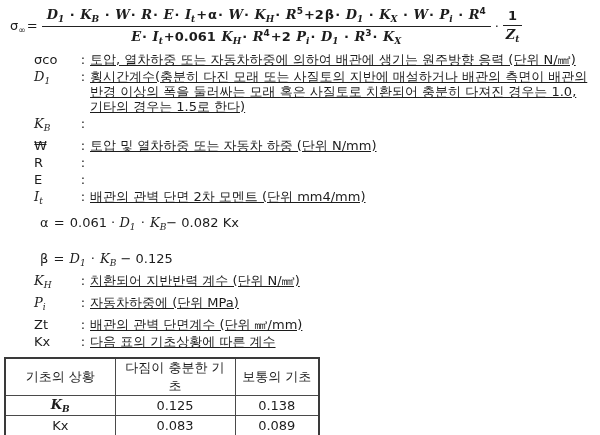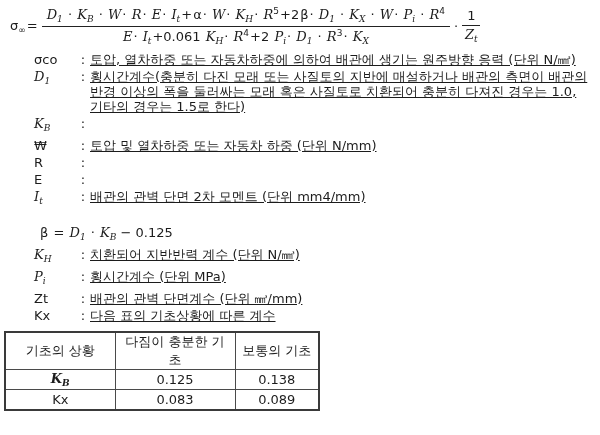--- a/index.html
+++ b/index.html
@@ -11,21 +11,21 @@
   
   .v  { font-family:"DejaVu Serif", serif; font-style:italic; }
   .vs { font-family:"DejaVu Serif", serif; font-style:italic; font-size:9px; vertical-align:-3px; }
   .ss { font-size:9px; vertical-align:-3px; }
   .sp { font-size:9px; vertical-align:5px; }
   .g  { font-family:"DejaVu Sans", sans-serif; font-style:normal; }
   .op { padding:0 1px; }
   .b  { font-weight:bold; }
 
   .formula { display:flex; align-items:center; margin:2px 0 6px 6px; white-space:nowrap; }
-  .frac { display:inline-flex; flex-direction:column; align-items:stretch; text-align:center; margin:0 3px; }
+  .frac { display:inline-flex; flex-direction:column; align-items:stretch; text-align:center; margin:0 3px;font-weight:bold; }
   .frac .num { display:block; border-bottom:1.5px solid #222; padding:0 5px 2px 5px; }
   .frac .den { display:block; padding-top:1px; }
 
   .def-list { margin-top:2px; }
   .def-row { display:flex; align-items:flex-start; line-height:15px; margin-bottom:2px; }
   .def-row .sym { flex:0 0 42px; margin-left:30px; white-space:nowrap; }
   .def-row .colon { flex:0 0 14px; text-align:center; }
   .def-row .desc { flex:1 1 auto; padding-right:4px;text-decoration:underline; }
 
   .eq-row { margin:6px 0 2px 36px; line-height:16px; white-space:nowrap; }
@@ -96,33 +96,34 @@
       <span class="sym"><span>E</span></span>
       <span class="colon">:</span>
     </div>
 
     <div class="def-row">
       <span class="sym"><span class="v">I</span><span class="vs">t</span></span>
       <span class="colon">:</span>
       <span class="desc">배관의 관벽 단면 2차 모멘트 (단위 mm4/mm)</span>
     </div>
 
+    <div class="eq-row"><span class="g">α</span><span class="op"> = </span><span>0.061 · </span><span class="v">D</span><span class="vs">1</span><span class="op"> · </span><span class="v">K</span><span class="vs">B</span><span>− 0.082 Kx</span></div>
 
     <div class="eq-row beta"><span class="g">β</span><span class="op"> = </span><span class="v">D</span><span class="vs">1</span><span class="op"> · </span><span class="v">K</span><span class="vs">B</span><span> − 0.125</span></div>
 
     <div class="def-row">
       <span class="sym"><span class="v">K</span><span class="vs">H</span></span>
       <span class="colon">:</span>
       <span class="desc">치환되어 지반반력 계수 (단위 N/㎣)</span>
     </div>
 
     <div class="def-row">
       <span class="sym"><span class="v">P</span><span class="vs">i</span></span>
       <span class="colon">:</span>
-      <span class="desc">횡시간계수 (단위 MPa)</span>
+      <span class="desc">자동차하중에 (단위 MPa)</span>
     </div>
 
     <div class="def-row">
       <span class="sym"><span>Zt</span></span>
       <span class="colon">:</span>
       <span class="desc">배관의 관벽 단면계수 (단위 ㎣/mm)</span>
     </div>
 
     <div class="def-row">
       <span class="sym"><span>Kx</span></span>

